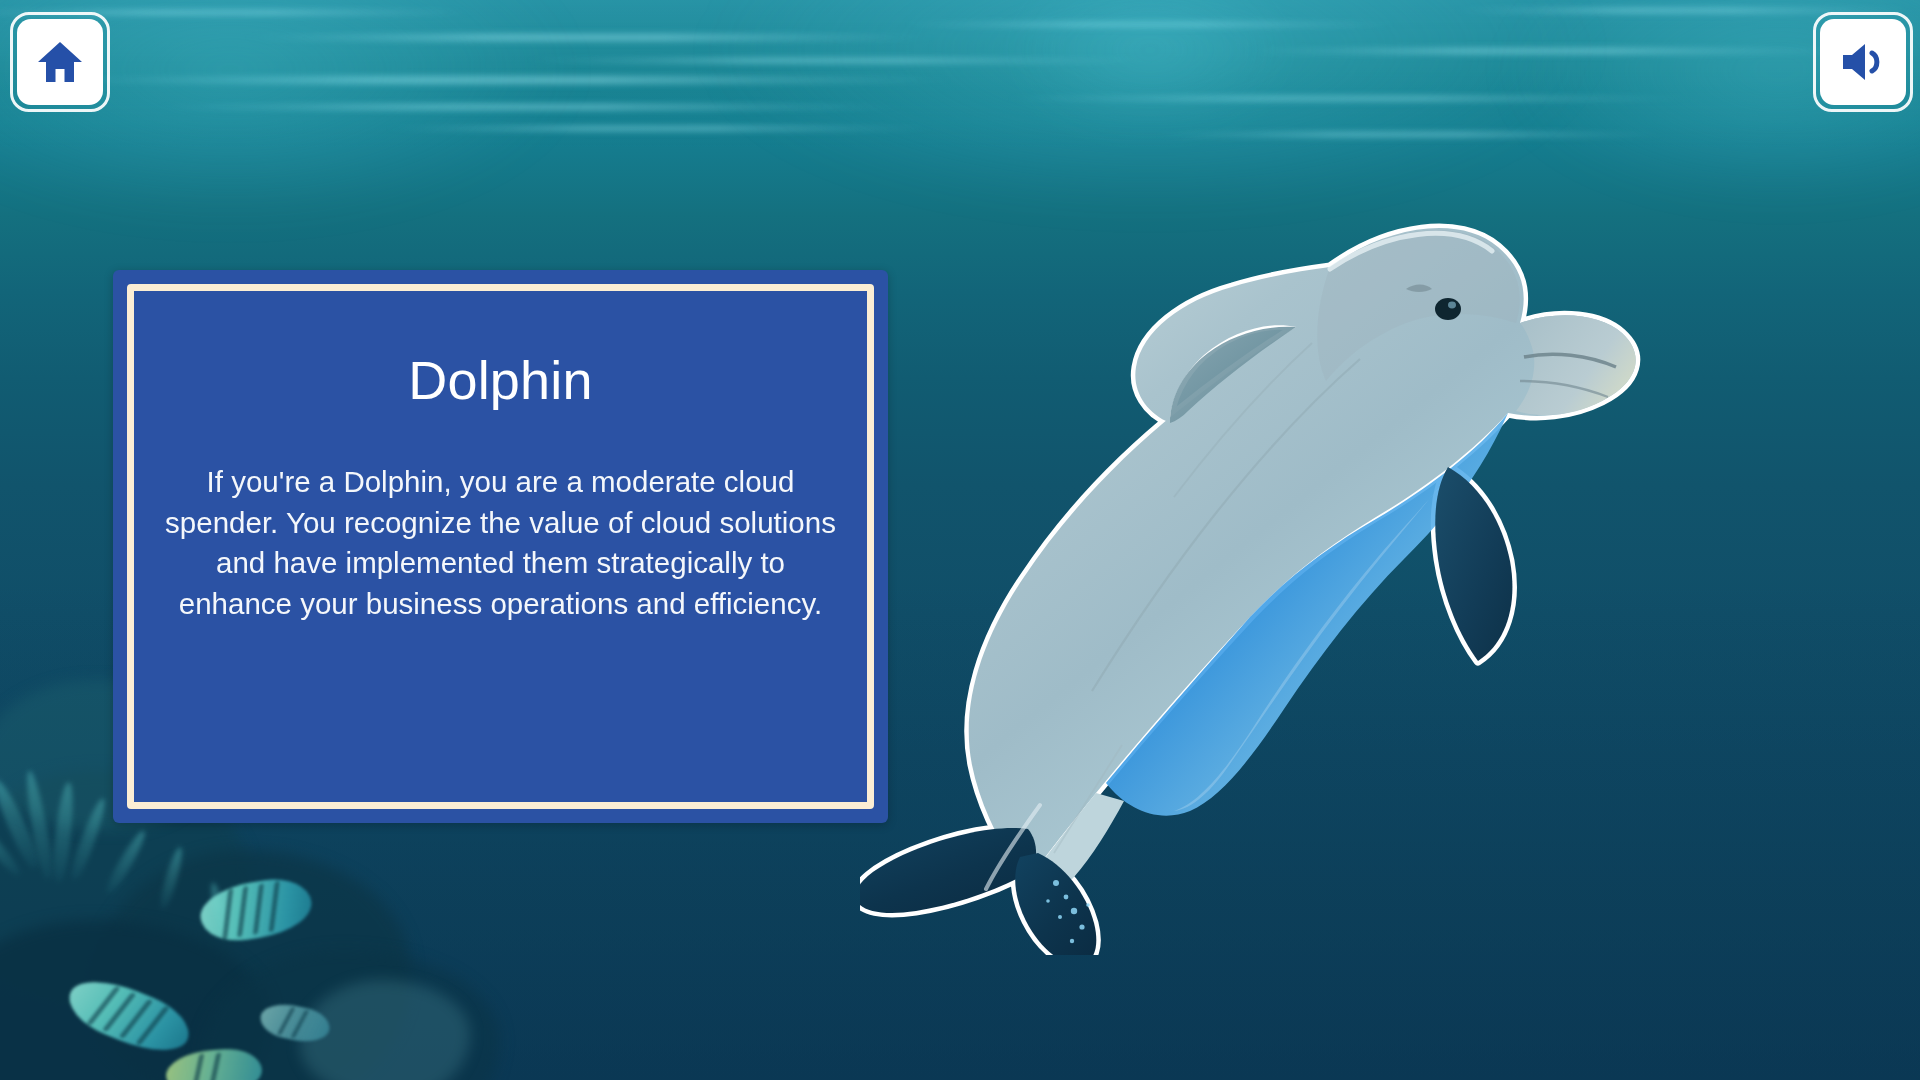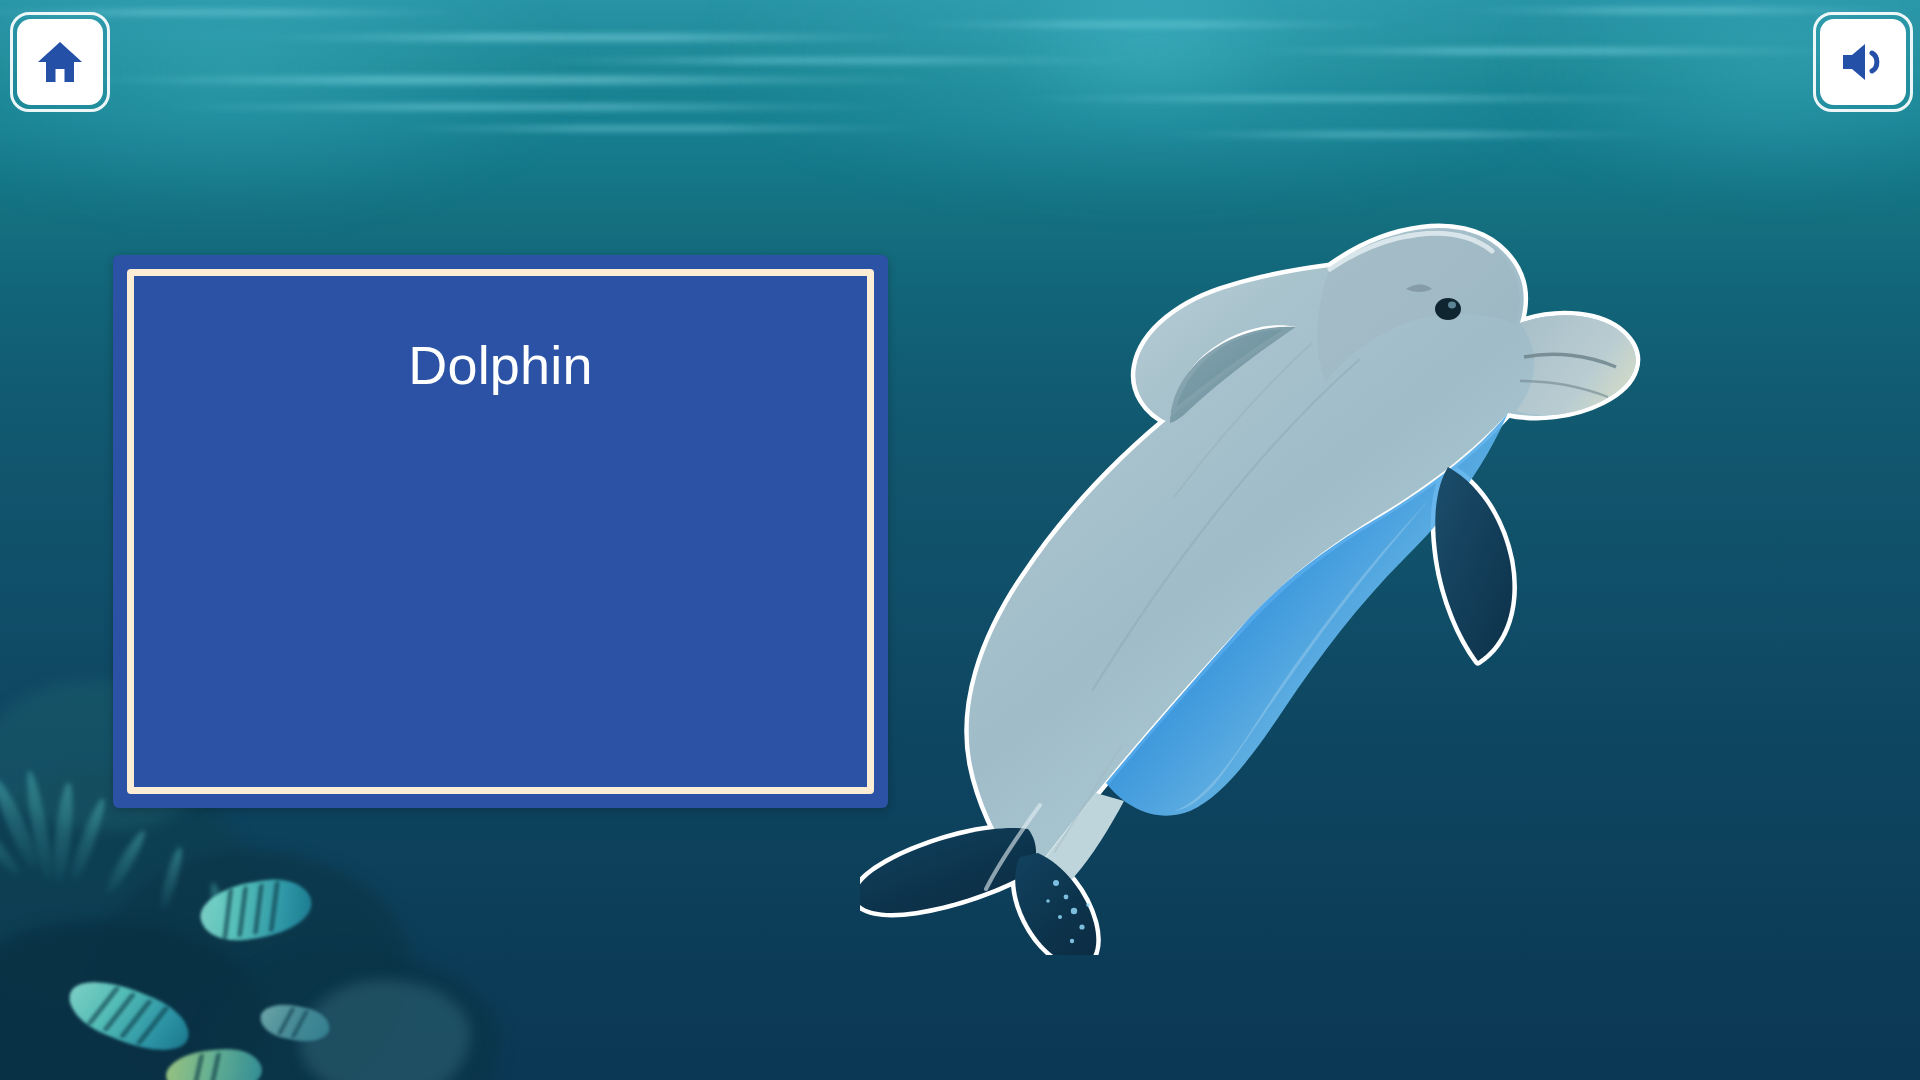--- a/index.html
+++ b/index.html
@@ -85,21 +85,21 @@
     position:absolute;
     left:860px; top:205px;
     width:880px; height:750px;
     pointer-events:none;
   }
   #dolphin svg { width:100%; height:100%; display:block; }
 
   
   #card {
     position:absolute;
-    left:113px; top:255px;
+    left:113px; top:270px;
     width:775px; height:553px;
     background:#2b52a4;
     border-radius:6px;
     box-shadow:0 2px 10px rgba(0,0,0,.22);
     padding:14px;
   }
   #card-inner {
     width:100%; height:100%;
     border:7px solid #fbeed4;
     border-radius:4px;
@@ -357,20 +357,21 @@
 
       <path d="M470,64 C526,26 594,16 632,46" stroke="#e9f3f6" stroke-width="5" fill="none" opacity=".75" stroke-linecap="round"></path>
       <path d="M180,600 C154,636 136,664 126,684" stroke="#e4eff3" stroke-width="4" fill="none" opacity=".6" stroke-linecap="round"></path>
     </g>
   </svg>
 </div>
 
 <div id="card">
   <div id="card-inner">
     <div id="card-title">Dolphin</div>
+    <div id="card-body">If you're a Dolphin, you are a moderate cloud spender. You recognize the value of cloud solutions and have implemented them strategically to enhance your business operations and efficiency.</div>
   </div>
 </div>
 
 <div class="iconbtn" id="home-button">
   <span>
     <svg width="46" height="42" viewBox="0 0 46 42" xmlns="http://www.w3.org/2000/svg">
       <path d="M23 1 L45 21 L37 21 L37 41 L27.5 41 L27.5 28 L18.5 28 L18.5 41 L9 41 L9 21 L1 21 Z" fill="#2550a8"></path>
     </svg>
   </span>
 </div>

